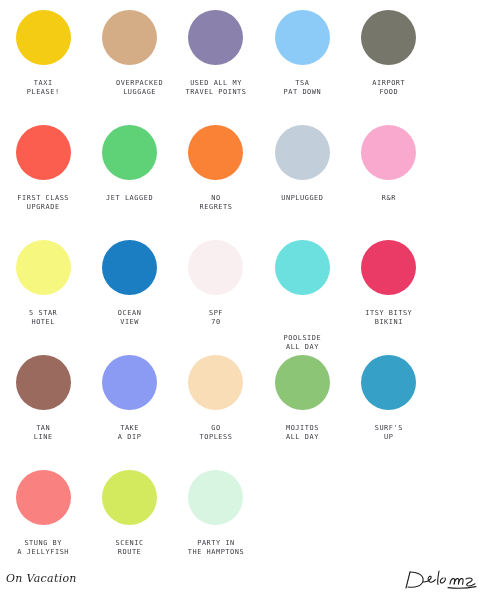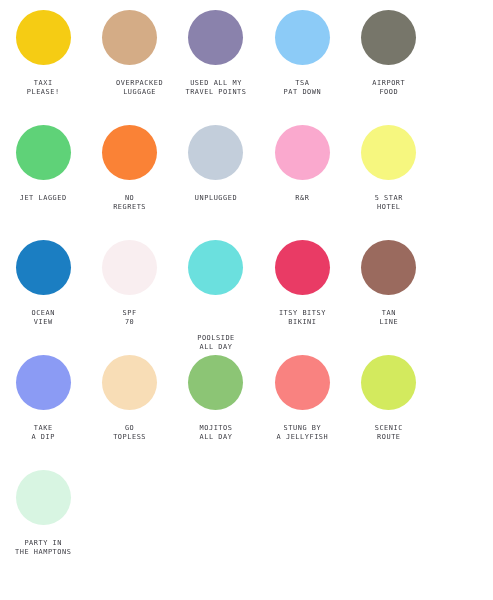--- a/index.html
+++ b/index.html
@@ -110,20 +110,25 @@
         <div class="swatch-dot" style="background-color: rgb(140, 203, 247);"></div>
         <div class="swatch-label" style="color: rgb(59, 59, 66);">TSA
 PAT DOWN</div>
       </div>
       <div class="swatch-cell">
         <div class="swatch-dot" style="background-color: rgb(119, 118, 106);"></div>
         <div class="swatch-label" style="color: rgb(59, 59, 66);">AIRPORT
 FOOD</div>
       </div>
       <div class="swatch-cell">
+        <div class="swatch-dot" style="background-color: rgb(251, 94, 78);"></div>
+        <div class="swatch-label" style="color: rgb(59, 59, 66);">FIRST CLASS
+UPGRADE</div>
+      </div>
+      <div class="swatch-cell">
         <div class="swatch-dot" style="background-color: rgb(95, 210, 120);"></div>
         <div class="swatch-label" style="color: rgb(59, 59, 66);">JET LAGGED</div>
       </div>
       <div class="swatch-cell">
         <div class="swatch-dot" style="background-color: rgb(250, 130, 54);"></div>
         <div class="swatch-label" style="color: rgb(59, 59, 66);">NO
 REGRETS</div>
       </div>
       <div class="swatch-cell">
         <div class="swatch-dot" style="background-color: rgb(195, 206, 219);"></div>
@@ -172,30 +177,55 @@
         <div class="swatch-dot" style="background-color: rgb(248, 221, 182);"></div>
         <div class="swatch-label" style="color: rgb(59, 59, 66);">GO
 TOPLESS</div>
       </div>
       <div class="swatch-cell">
         <div class="swatch-dot" style="background-color: rgb(140, 197, 117);"></div>
         <div class="swatch-label" style="color: rgb(59, 59, 66);">MOJITOS
 ALL DAY</div>
       </div>
       <div class="swatch-cell">
+        <div class="swatch-dot" style="background-color: rgb(54, 160, 198);"></div>
+        <div class="swatch-label" style="color: rgb(59, 59, 66);">SURF'S
+UP</div>
+      </div>
+      <div class="swatch-cell">
         <div class="swatch-dot" style="background-color: rgb(249, 130, 128);"></div>
         <div class="swatch-label" style="color: rgb(59, 59, 66);">STUNG BY
 A JELLYFISH</div>
       </div>
       <div class="swatch-cell">
         <div class="swatch-dot" style="background-color: rgb(211, 234, 94);"></div>
         <div class="swatch-label" style="color: rgb(59, 59, 66);">SCENIC
 ROUTE</div>
       </div>
       <div class="swatch-cell">
         <div class="swatch-dot" style="background-color: rgb(216, 245, 226);"></div>
         <div class="swatch-label" style="color: rgb(59, 59, 66);">PARTY IN
 THE HAMPTONS</div>
       </div>
     </div>
 
+  <div class="footer">
+    <div class="footer-title">On Vacation</div>
+    <div class="footer-signature">
+      <svg viewBox="0 0 84 26" xmlns="http://www.w3.org/2000/svg" aria-hidden="true">
+        <g fill="none" stroke="#1d1d1f" stroke-width="1.1" stroke-linecap="round" stroke-linejoin="round">
+          <path d="M3 20 L7 4"></path>
+          <path d="M7 4 C16 4, 21 8, 20 13 C19 18, 12 20, 5 19"></path>
+          <path d="M20 14 C24 14, 27 12, 28 10 C28.8 8.4, 27 7.6, 25.8 9 C24.6 10.4, 25 13.6, 27.4 14.2 C29.2 14.6, 31 13.4, 32.4 11.6"></path>
+          <path d="M36 3 C35 9, 34 14, 35 16.4"></path>
+          <path d="M40 10 C38 11, 36.6 13, 37.6 14.4 C38.6 15.8, 41 14.6, 42 12.6 C42.6 11.4, 42.6 10.4, 42 9.8"></path>
+          <path d="M47 16 C47.4 13, 48.4 11, 50 10.6 C51.6 10.2, 52 11.6, 51.6 13.4 L51.2 16"></path>
+          <path d="M51.2 16 C51.6 13, 52.6 11, 54.2 10.6 C55.8 10.2, 56.2 11.6, 55.8 13.4 L55.4 16"></path>
+          <path d="M55.4 16 C55.8 13, 56.8 11, 58.4 10.6 C60 10.2, 60.4 11.6, 60 13.4 L59.6 16.4"></path>
+          <path d="M63 11 C65 9.6, 68 9.6, 69 11 C69.8 12.2, 68 13.6, 66 14.6 C64 15.6, 63 16.6, 64 17.4 C65.2 18.4, 69 17.6, 72 15.8"></path>
+          <path d="M45 19.6 C54 20.8, 64 20.4, 73 18.6"></path>
+        </g>
+      </svg>
+
+    </div>
+  </div>
 
 </div>
 
 </body></html>

